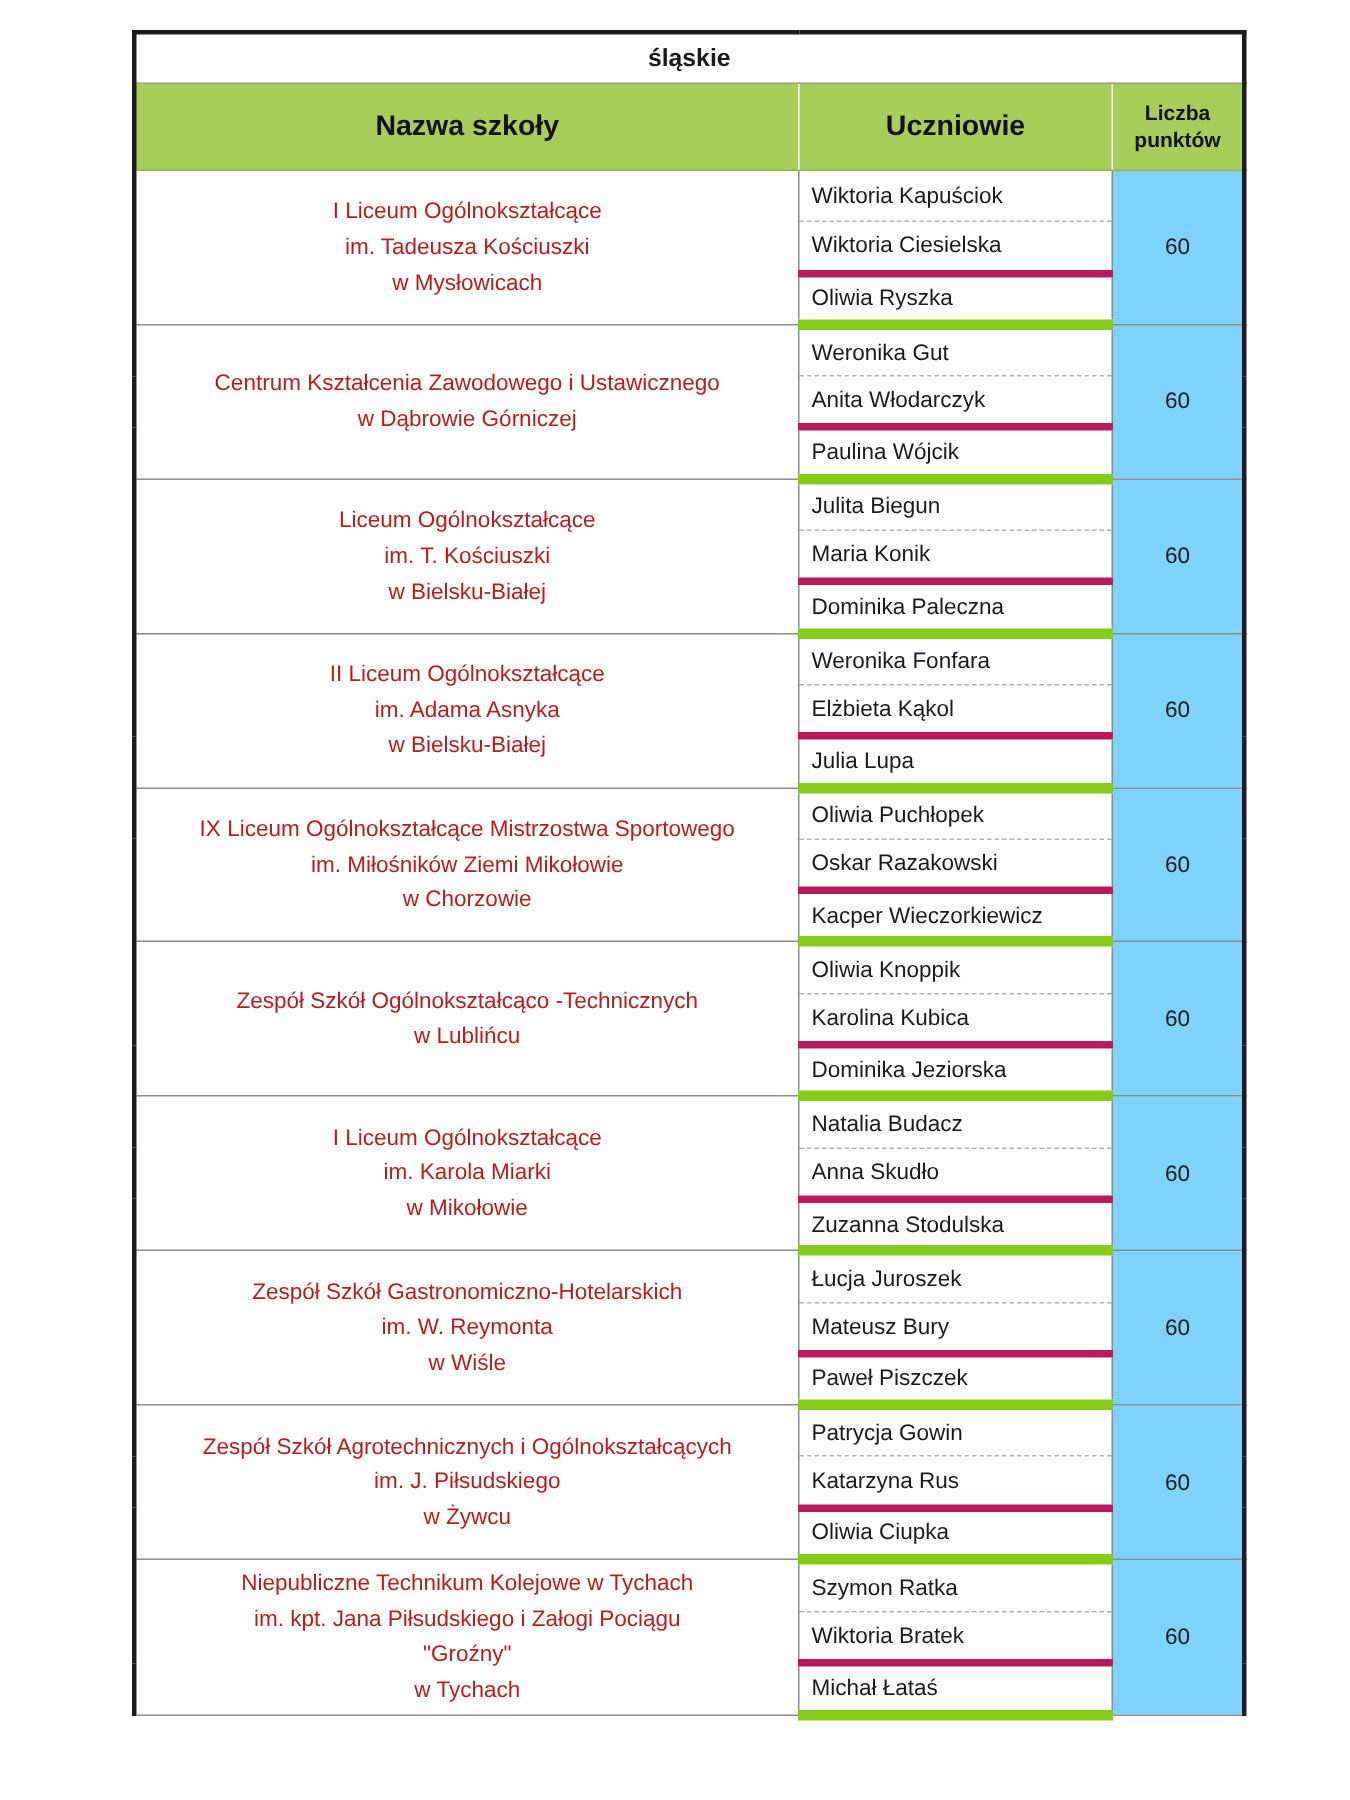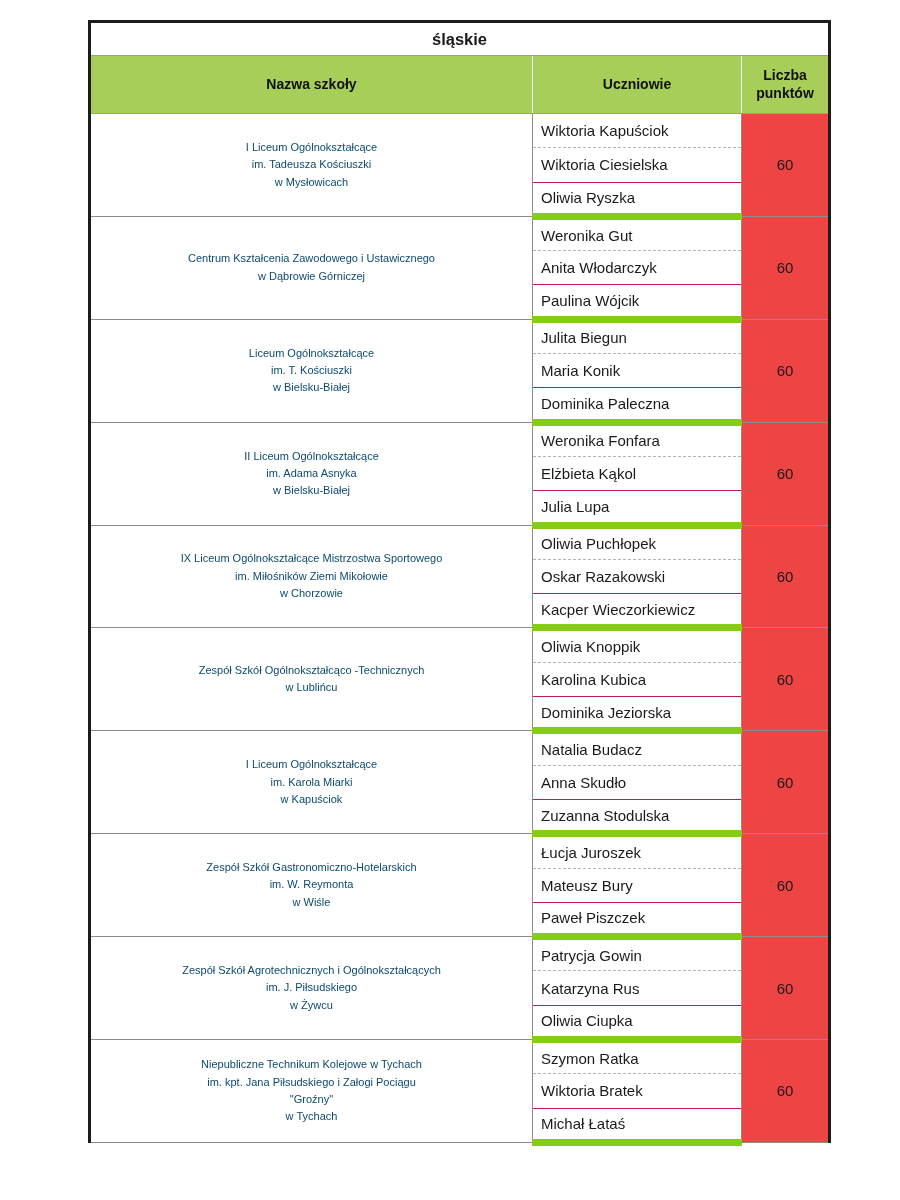--- a/index.html
+++ b/index.html
@@ -52,73 +52,73 @@
     background: #ffffff;
     border-bottom: 1px solid #9a9a9a;
     padding: 0 4px;
   }
 
   
   td.hdr {
     background: #a6ce58;
     color: #111111;
     font-weight: bold;
-    font-size: 14px;
+    font-size: 19px;
     text-align: center;
     vertical-align: middle;
     height: 58px;
     border-right: 1px solid #ffffff;
     border-bottom: 1px solid #8db648;
     padding: 2px 4px;
     line-height: 1.25;
   }
   td.hdr.last { border-right: none; }
   td.hdr.points-hdr { font-size: 14px; }
 
   
   td.school {
     text-align: center;
     vertical-align: middle;
-    font-size: 11px;
-    color: #0c4a6e;
+    font-size: 15px;
+    color: #b91c1c;
     line-height: 1.58;
     padding: 4px 8px;
     border-right: 1px solid #8c8c8c;
     border-bottom: 1px solid #8c8c8c;
     background: #ffffff;
   }
 
   td.points {
     text-align: center;
     vertical-align: middle;
     font-size: 15px;
     color: #1a1a1a;
     border-bottom: 1px solid #8c8c8c;
     border-left: 1px solid #8c8c8c;
-    background: #ef4444;
+    background: #7dd3fc;
   }
 
   td.student {
     font-size: 15px;
     color: #1a1a1a;
     height: 34.3px;
     padding: 0 0 0 8px;
     vertical-align: middle;
     text-align: left;
     background: #ffffff;
     border-bottom: 1px dashed #b3b3b3;
     border-right: none;
   }
   
   td.student.block-end {
     border-bottom: 7px solid #84cc16;
   }
   
   td.student.mid-solid {
-    border-bottom: 1px solid #be185d;
+    border-bottom: 5px solid #be185d;
   }
 
   
   #clip-bottom {
     position: absolute;
     left: 0;
     top: 1172px;
     width: 900px;
     height: 28px;
     background: #ffffff;
@@ -211,21 +211,21 @@
             <td class="student">Oliwia Knoppik</td>
             <td class="points" rowspan="3">60</td>
           </tr>
           <tr>
             <td class="student mid-solid">Karolina Kubica</td>
           </tr>
           <tr>
             <td class="student block-end">Dominika Jeziorska</td>
           </tr>
           <tr>
-            <td class="school" rowspan="3"><span>I Liceum Ogólnokształcące</span><br><span>im. Karola Miarki</span><br><span>w Kapuściok</span></td>
+            <td class="school" rowspan="3"><span>I Liceum Ogólnokształcące</span><br><span>im. Karola Miarki</span><br><span>w Mikołowie</span></td>
             <td class="student">Natalia Budacz</td>
             <td class="points" rowspan="3">60</td>
           </tr>
           <tr>
             <td class="student mid-solid">Anna Skudło</td>
           </tr>
           <tr>
             <td class="student block-end">Zuzanna Stodulska</td>
           </tr>
           <tr>

